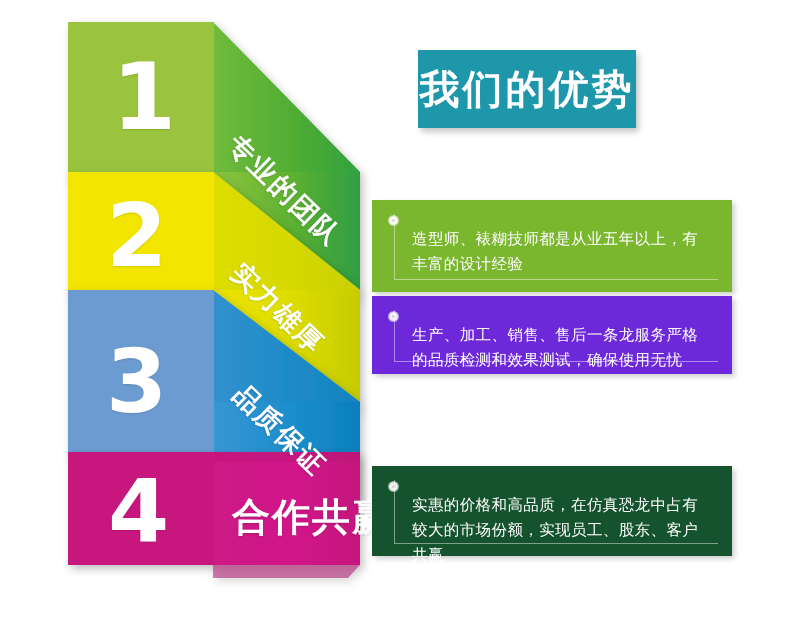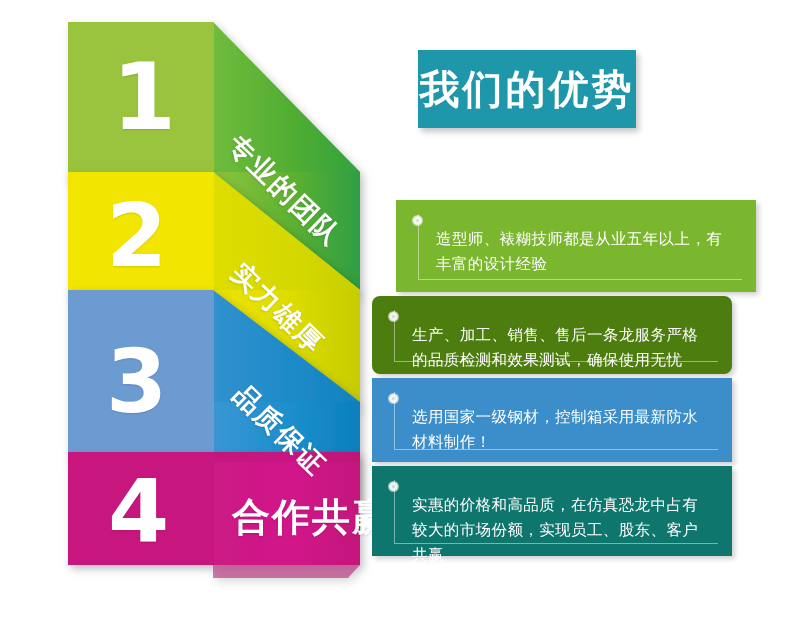--- a/index.html
+++ b/index.html
@@ -135,37 +135,32 @@
   <div class="num" style="left:112px;top:52px;font-size:92px;">1</div>
   <div class="num" style="left:106px;top:192px;font-size:88px;">2</div>
   <div class="num" style="left:106px;top:338px;font-size:88px;">3</div>
   <div class="num" style="left:108px;top:468px;font-size:88px;">4</div>
 
   <div class="band-label slant" style="left:232px;top:122px;">专业的团队</div>
   <div class="band-label slant" style="left:236px;top:250px;">实力雄厚</div>
   <div class="band-label slant" style="left:238px;top:372px;">品质保证</div>
   <div class="band-label flat" style="left:232px;top:492px;font-size:38px;">合作共赢</div>
 
-  <div class="cbox" style="top:200px;height:92px;background:#7ab72e;margin-left:24px;">
+  <div class="cbox" style="top:200px;height:92px;background:#7ab72e;">
     <div class="inner"></div>
     <div class="dot"></div>
     <div class="txt">造型师、裱糊技师都是从业五年以上，有丰富的设计经验</div>
   </div>
 
-  <div class="cbox" style="top:296px;height:78px;background:#4d7c0f;border-radius:8px;">
+  <div class="cbox" style="top:296px;height:78px;background:#6d28d9;">
     <div class="inner"></div>
     <div class="dot"></div>
     <div class="txt">生产、加工、销售、售后一条龙服务严格的品质检测和效果测试，确保使用无忧</div>
   </div>
 
-  <div class="cbox" style="top:378px;height:84px;background:#3b8ec9;">
-    <div class="inner"></div>
-    <div class="dot"></div>
-    <div class="txt">选用国家一级钢材，控制箱采用最新防水材料制作！</div>
-  </div>
 
-  <div class="cbox" style="top:466px;height:90px;background:#0f766e;">
+  <div class="cbox" style="top:466px;height:90px;background:#14532d;">
     <div class="inner"></div>
     <div class="dot"></div>
     <div class="txt">实惠的价格和高品质，在仿真恐龙中占有较大的市场份额，实现员工、股东、客户共赢</div>
   </div>
 
 </div>
 
 </body></html>

